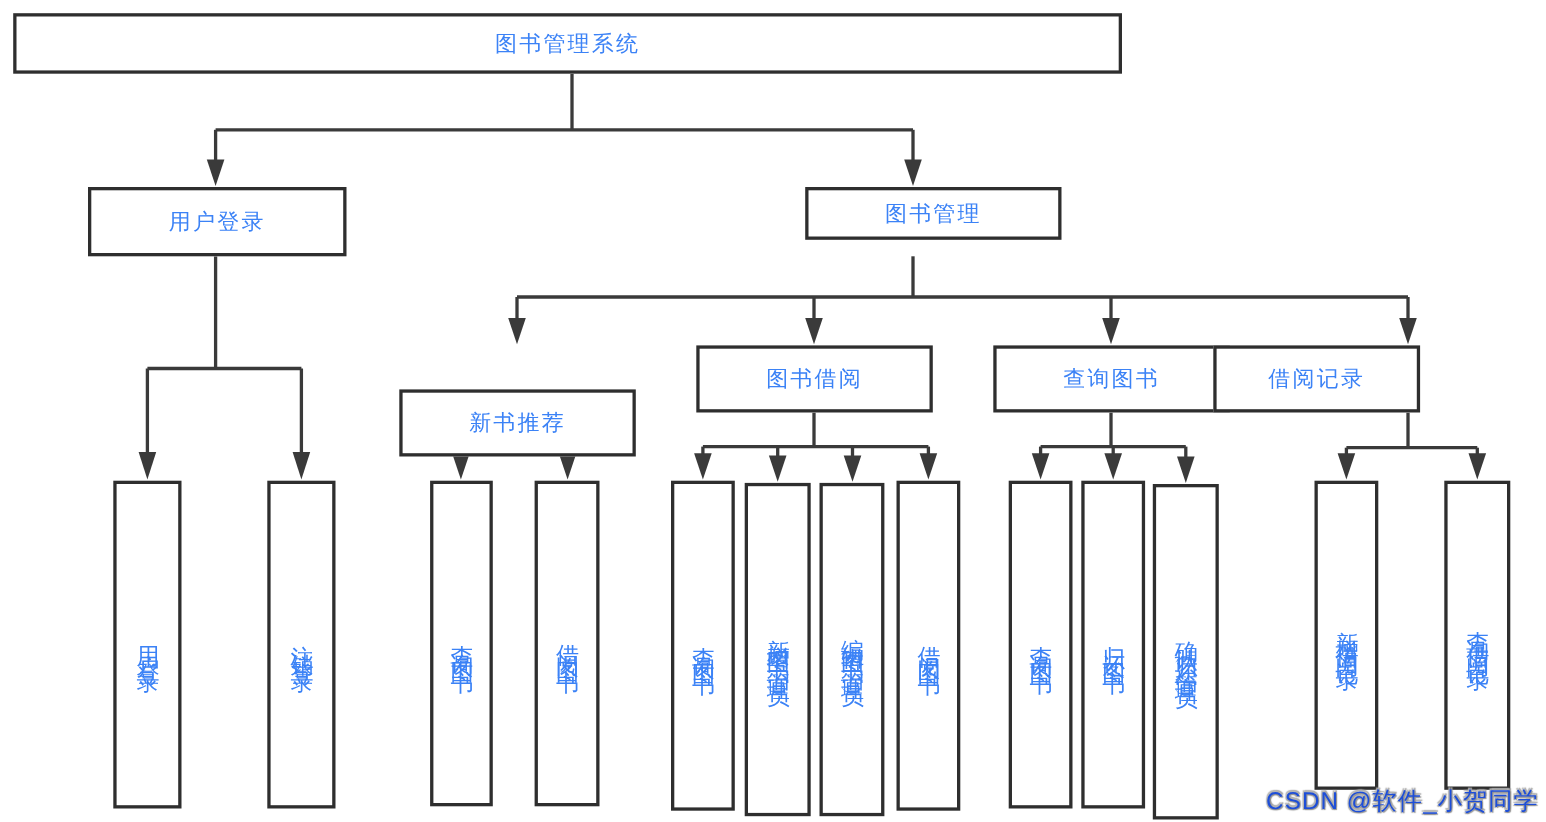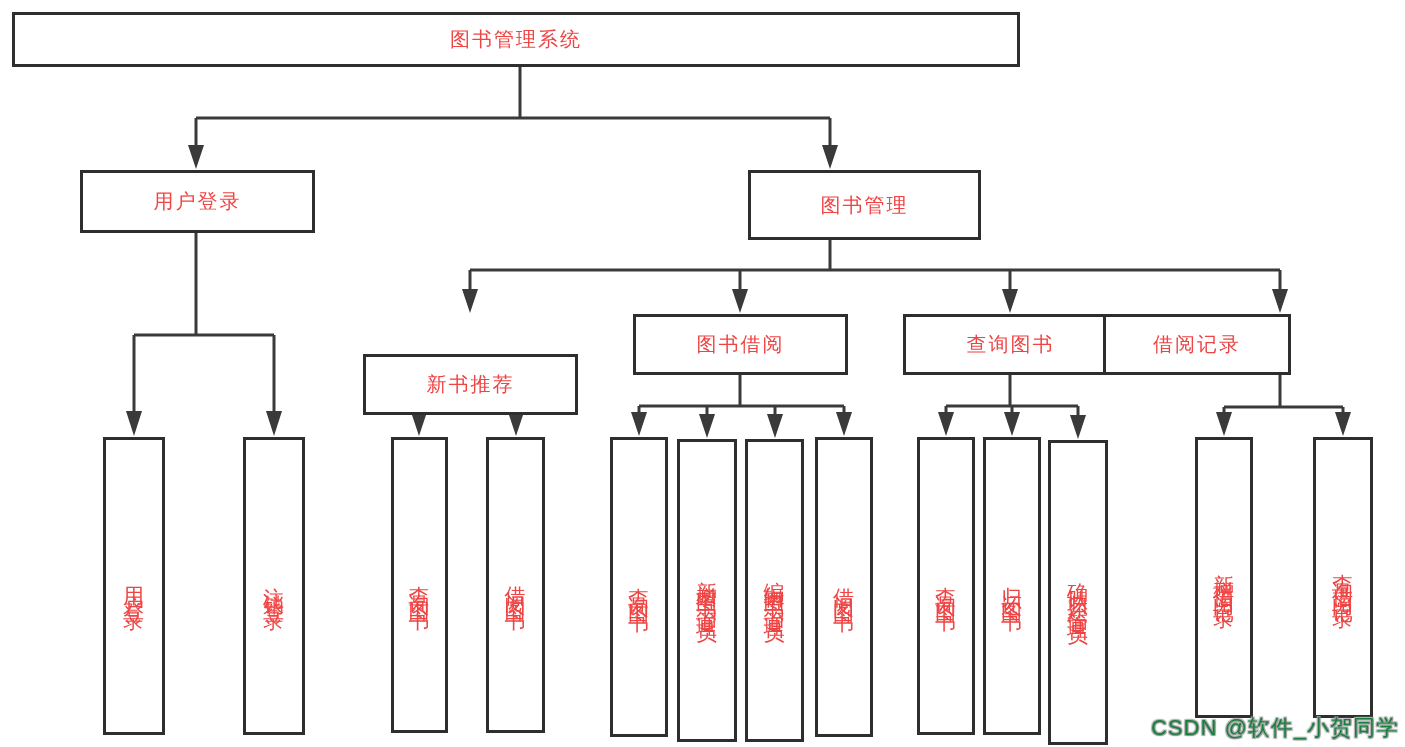--- a/index.html
+++ b/index.html
@@ -17,38 +17,38 @@
     width: 1405px; height: 747px;
   }
   .node {
     position: absolute;
     box-sizing: border-box;
     border: 3px solid #2e2e2e;
     background: #ffffff;
     display: flex;
     align-items: center;
     justify-content: center;
-    color: #ef4444;
+    color: #3b82f6;
     z-index: 2;
   }
   .hnode { font-size: 20px; letter-spacing: 2px; }
   .vnode {
     writing-mode: vertical-rl;
     text-orientation: mixed;
     font-size: 21px;
     letter-spacing: 8px;
     line-height: 1;
   }
   #watermark {
     position: absolute;
     right: 6px;
     bottom: 4px;
     font-size: 22px;
     letter-spacing: 1px;
-    color: #15803d;
+    color: #1d4ed8;
     text-shadow: 1px 1px 1px #8f8f8f, -1px -1px 1px #b5b5b5, 1px -1px 1px #a5a5a5, -1px 1px 1px #a5a5a5;
     z-index: 3;
     white-space: nowrap;
   }
   line, path { stroke: #3a3a3a; stroke-width: 3; fill: none; }
   polygon { fill: #3a3a3a; stroke: none; }
 </style>
 </head>
 <body>
 
@@ -112,21 +112,21 @@
     <path d="M 1224 407 L 1343 407"></path>
     <line x1="1224" y1="407" x2="1224" y2="413"></line>
     <polygon points="1216,412 1232,412 1224,436"></polygon>
     <line x1="1343" y1="407" x2="1343" y2="413"></line>
     <polygon points="1335,412 1351,412 1343,436"></polygon>
   </svg>
 
   <div class="node hnode" style="left:12px; top:12px; width:1008px; height:55px;">图书管理系统</div>
 
   <div class="node hnode" style="left:80px; top:170px; width:235px; height:63px;">用户登录</div>
-  <div class="node hnode" style="left:748px; top:170px; width:233px; height:70px;">图书管理</div>
+  <div class="node hnode" style="left:732px; top:170px; width:233px; height:48px;">图书管理</div>
 
   <div class="node hnode" style="left:363px; top:314px; width:215px; height:61px;margin-top:40px;">新书推荐</div>
   <div class="node hnode" style="left:633px; top:314px; width:215px; height:61px;text-align:center;">图书借阅</div>
   <div class="node hnode" style="left:903px; top:314px; width:215px; height:61px;">查询图书</div>
   <div class="node hnode" style="left:1103px; top:314px; width:188px; height:61px;">借阅记录</div>
 
   <div class="node vnode" style="left:103px; top:437px; width:62px; height:298px;">用户登录</div>
   <div class="node vnode" style="left:243px; top:437px; width:62px; height:298px;">注销登录</div>
 
   <div class="node vnode" style="left:391px; top:437px; width:57px; height:296px;">查询图书</div>

